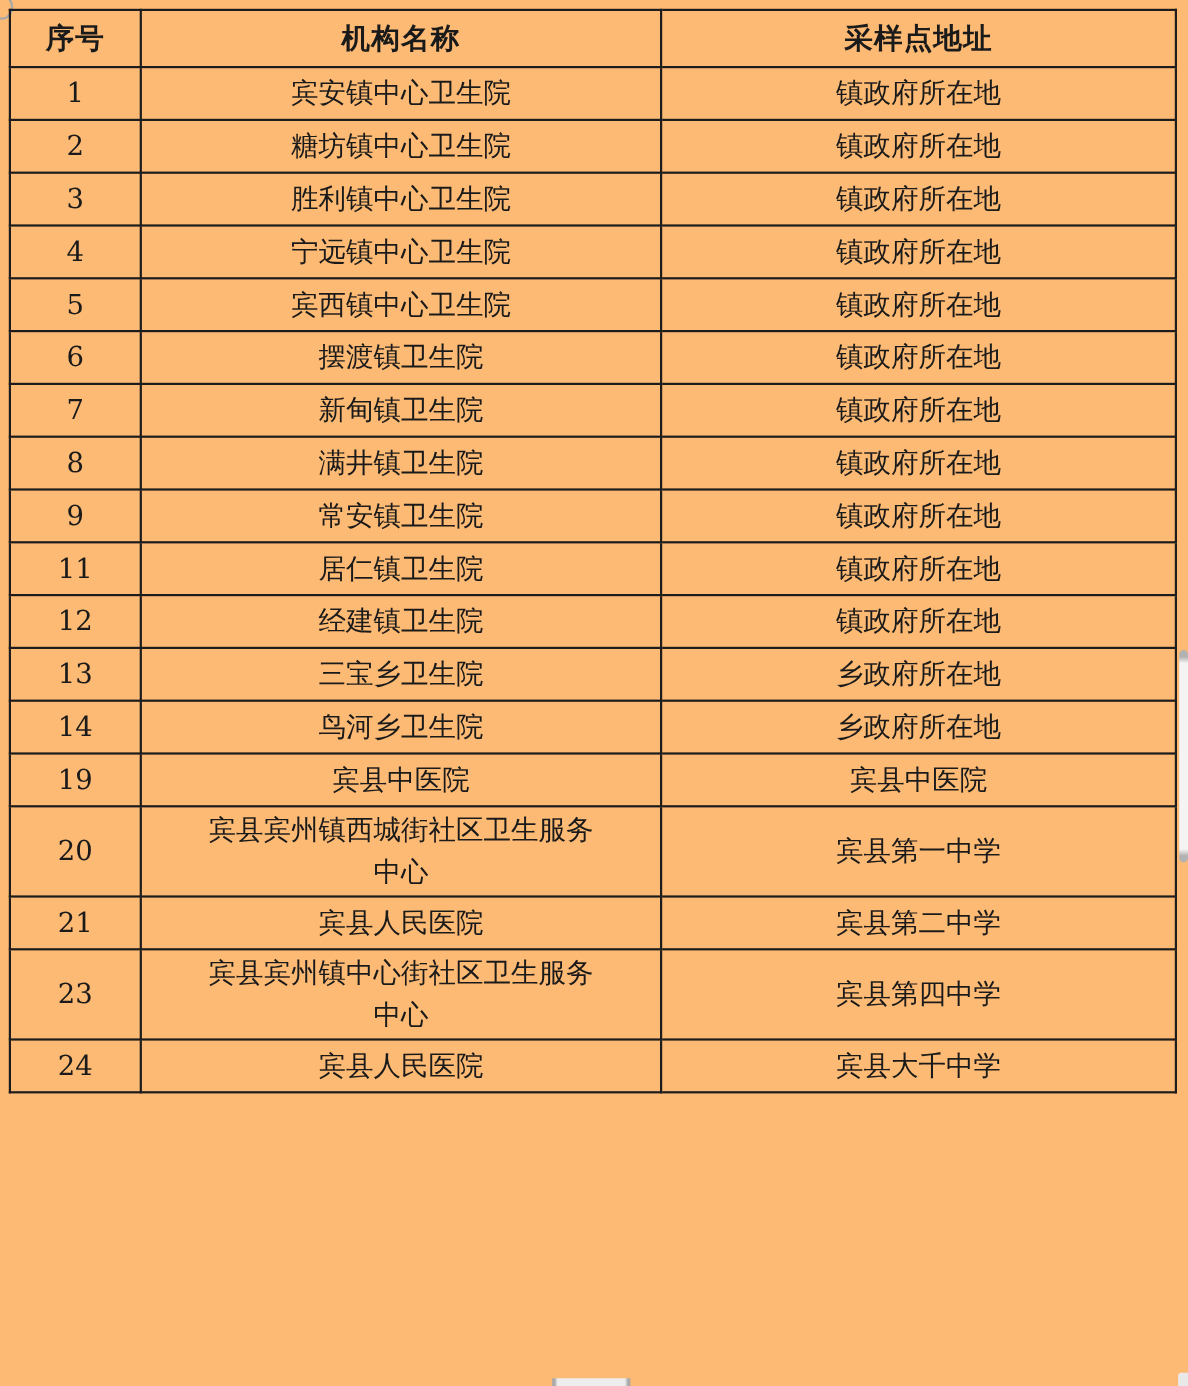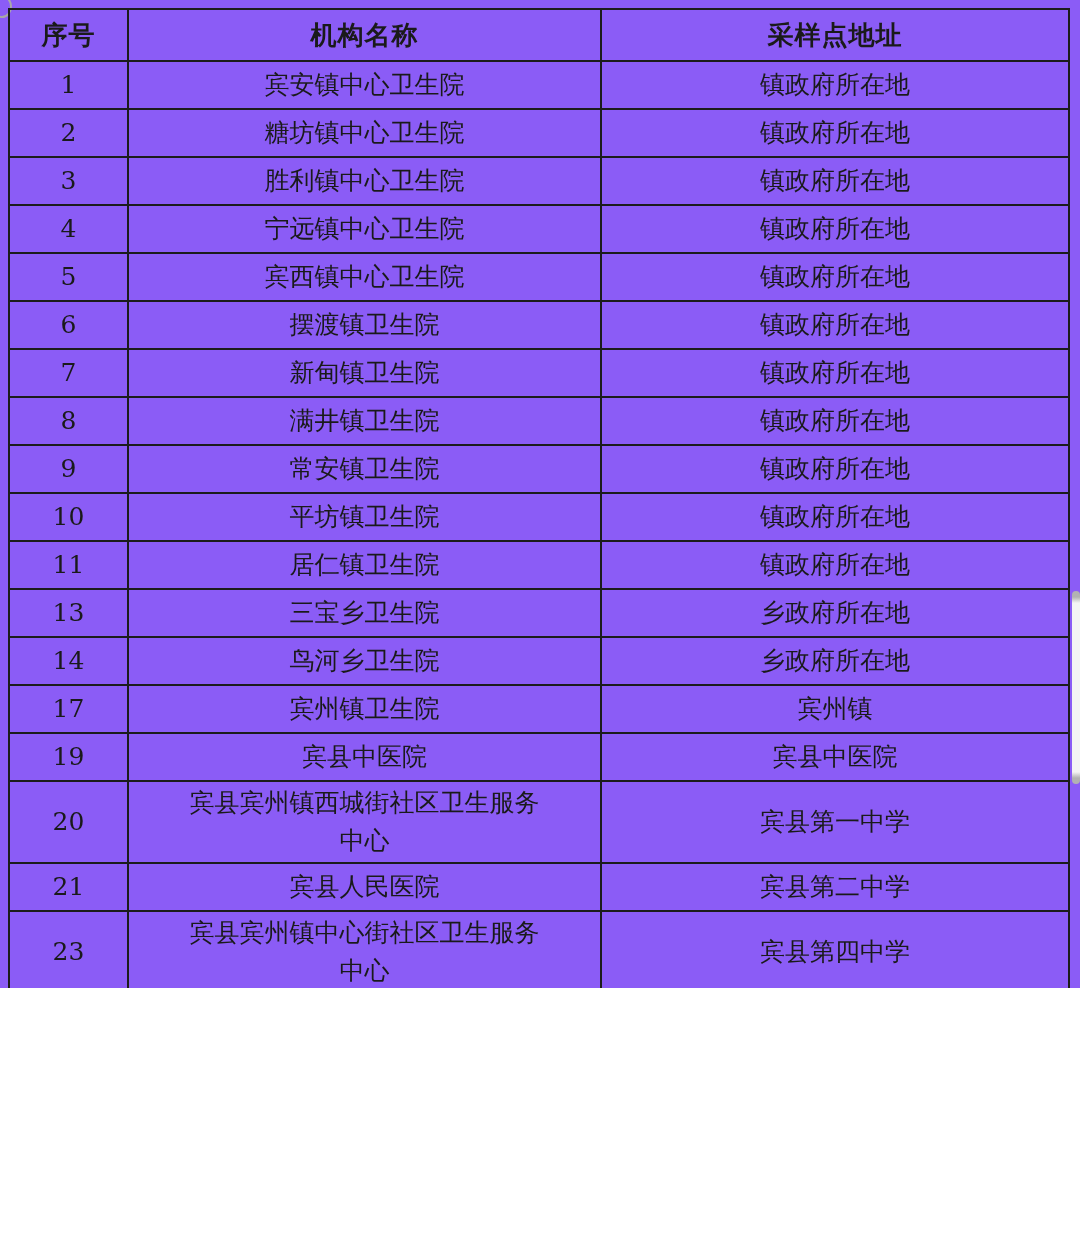--- a/index.html
+++ b/index.html
@@ -4,22 +4,22 @@
 <style>
   html, body {
     margin: 0;
     padding: 0;
     background: #ffffff;
     font-family: "DejaVu Serif", "Liberation Serif", serif;
   }
   .screen {
     position: relative;
     width: 1080px;
-    height: 988px;
-    background: #8b5cf6;
+    height: 1260px;
+    background: #fdba74;
     overflow: hidden;
   }
   table.doc-table {
     position: absolute;
     left: 8px;
     top: 8px;
     width: 1060px;
     border-collapse: collapse;
     table-layout: fixed;
     color: #1a1a1a;
@@ -156,45 +156,40 @@
           <td class="no-cell">8</td>
           <td class="name-cell">满井镇卫生院</td>
           <td class="addr-cell">镇政府所在地</td>
         </tr>
         <tr>
           <td class="no-cell">9</td>
           <td class="name-cell">常安镇卫生院</td>
           <td class="addr-cell">镇政府所在地</td>
         </tr>
         <tr>
-          <td class="no-cell">10</td>
-          <td class="name-cell">平坊镇卫生院</td>
-          <td class="addr-cell">镇政府所在地</td>
-        </tr>
-        <tr>
           <td class="no-cell">11</td>
           <td class="name-cell">居仁镇卫生院</td>
+          <td class="addr-cell">镇政府所在地</td>
+        </tr>
+        <tr>
+          <td class="no-cell">12</td>
+          <td class="name-cell">经建镇卫生院</td>
           <td class="addr-cell">镇政府所在地</td>
         </tr>
         <tr>
           <td class="no-cell">13</td>
           <td class="name-cell">三宝乡卫生院</td>
           <td class="addr-cell">乡政府所在地</td>
         </tr>
         <tr>
           <td class="no-cell">14</td>
           <td class="name-cell">鸟河乡卫生院</td>
           <td class="addr-cell">乡政府所在地</td>
         </tr>
         <tr>
-          <td class="no-cell">17</td>
-          <td class="name-cell">宾州镇卫生院</td>
-          <td class="addr-cell">宾州镇</td>
-        </tr>
-        <tr>
           <td class="no-cell">19</td>
           <td class="name-cell">宾县中医院</td>
           <td class="addr-cell">宾县中医院</td>
         </tr>
         <tr>
           <td class="no-cell">20</td>
           <td class="name-cell">宾县宾州镇西城街社区卫生服务中心</td>
           <td class="addr-cell">宾县第一中学</td>
         </tr>
         <tr>

